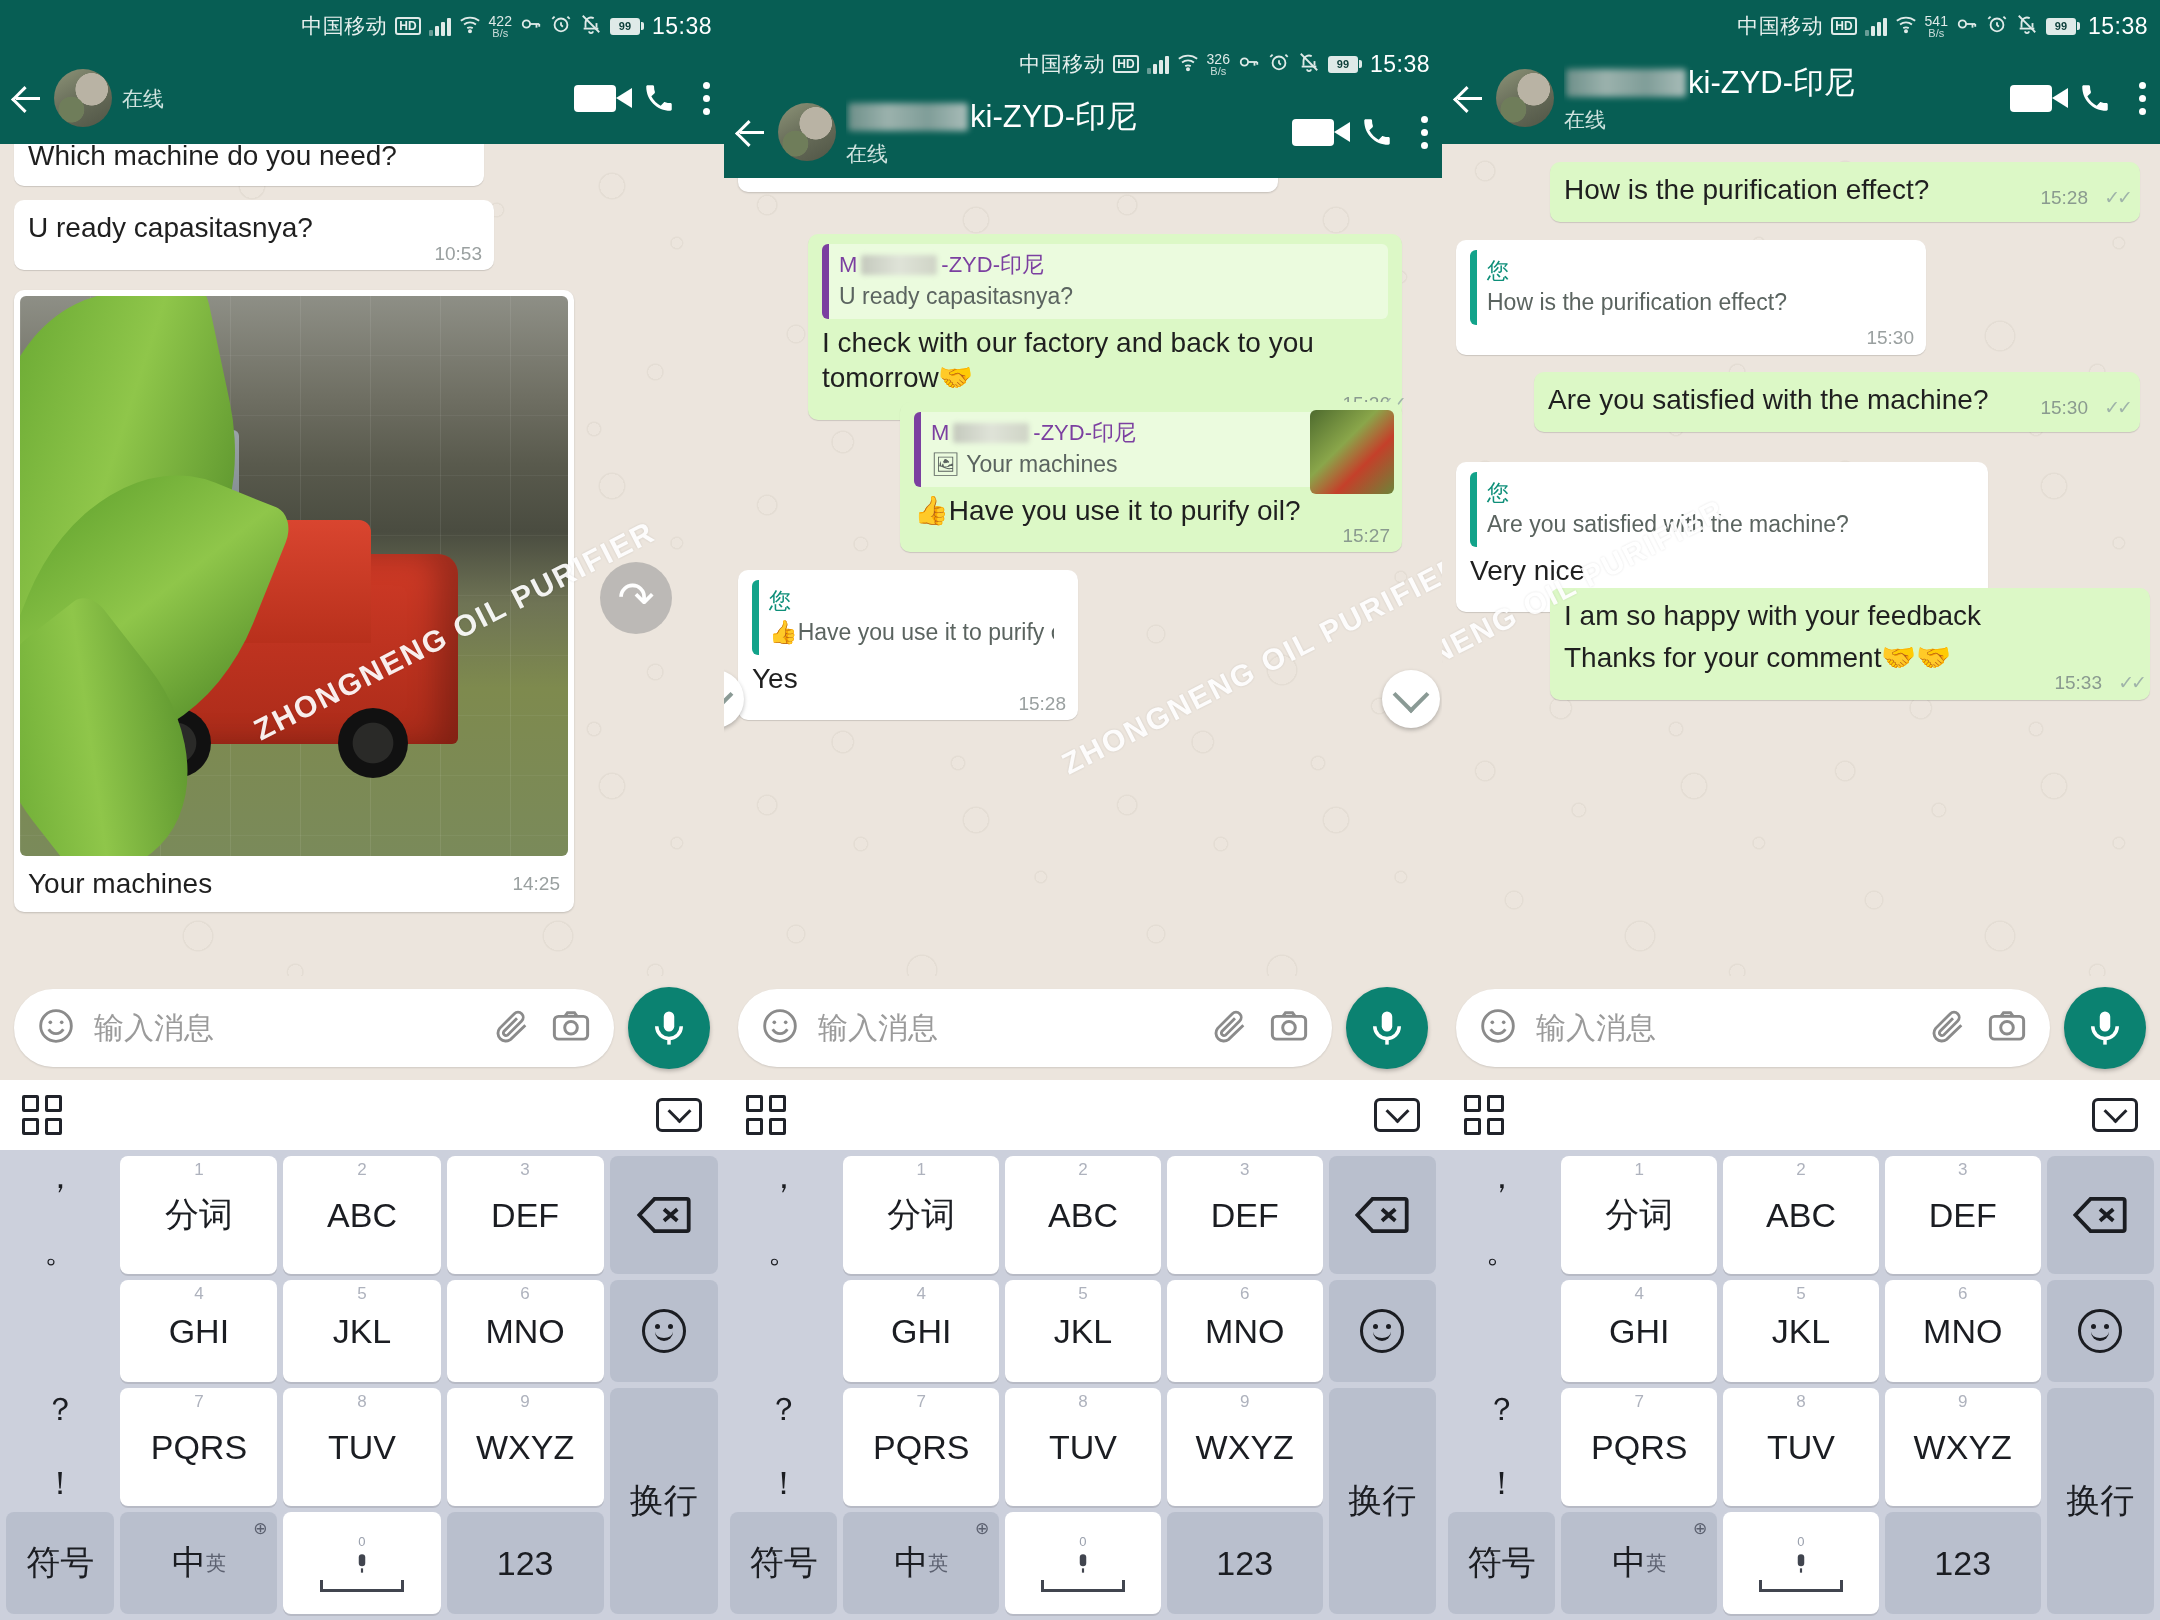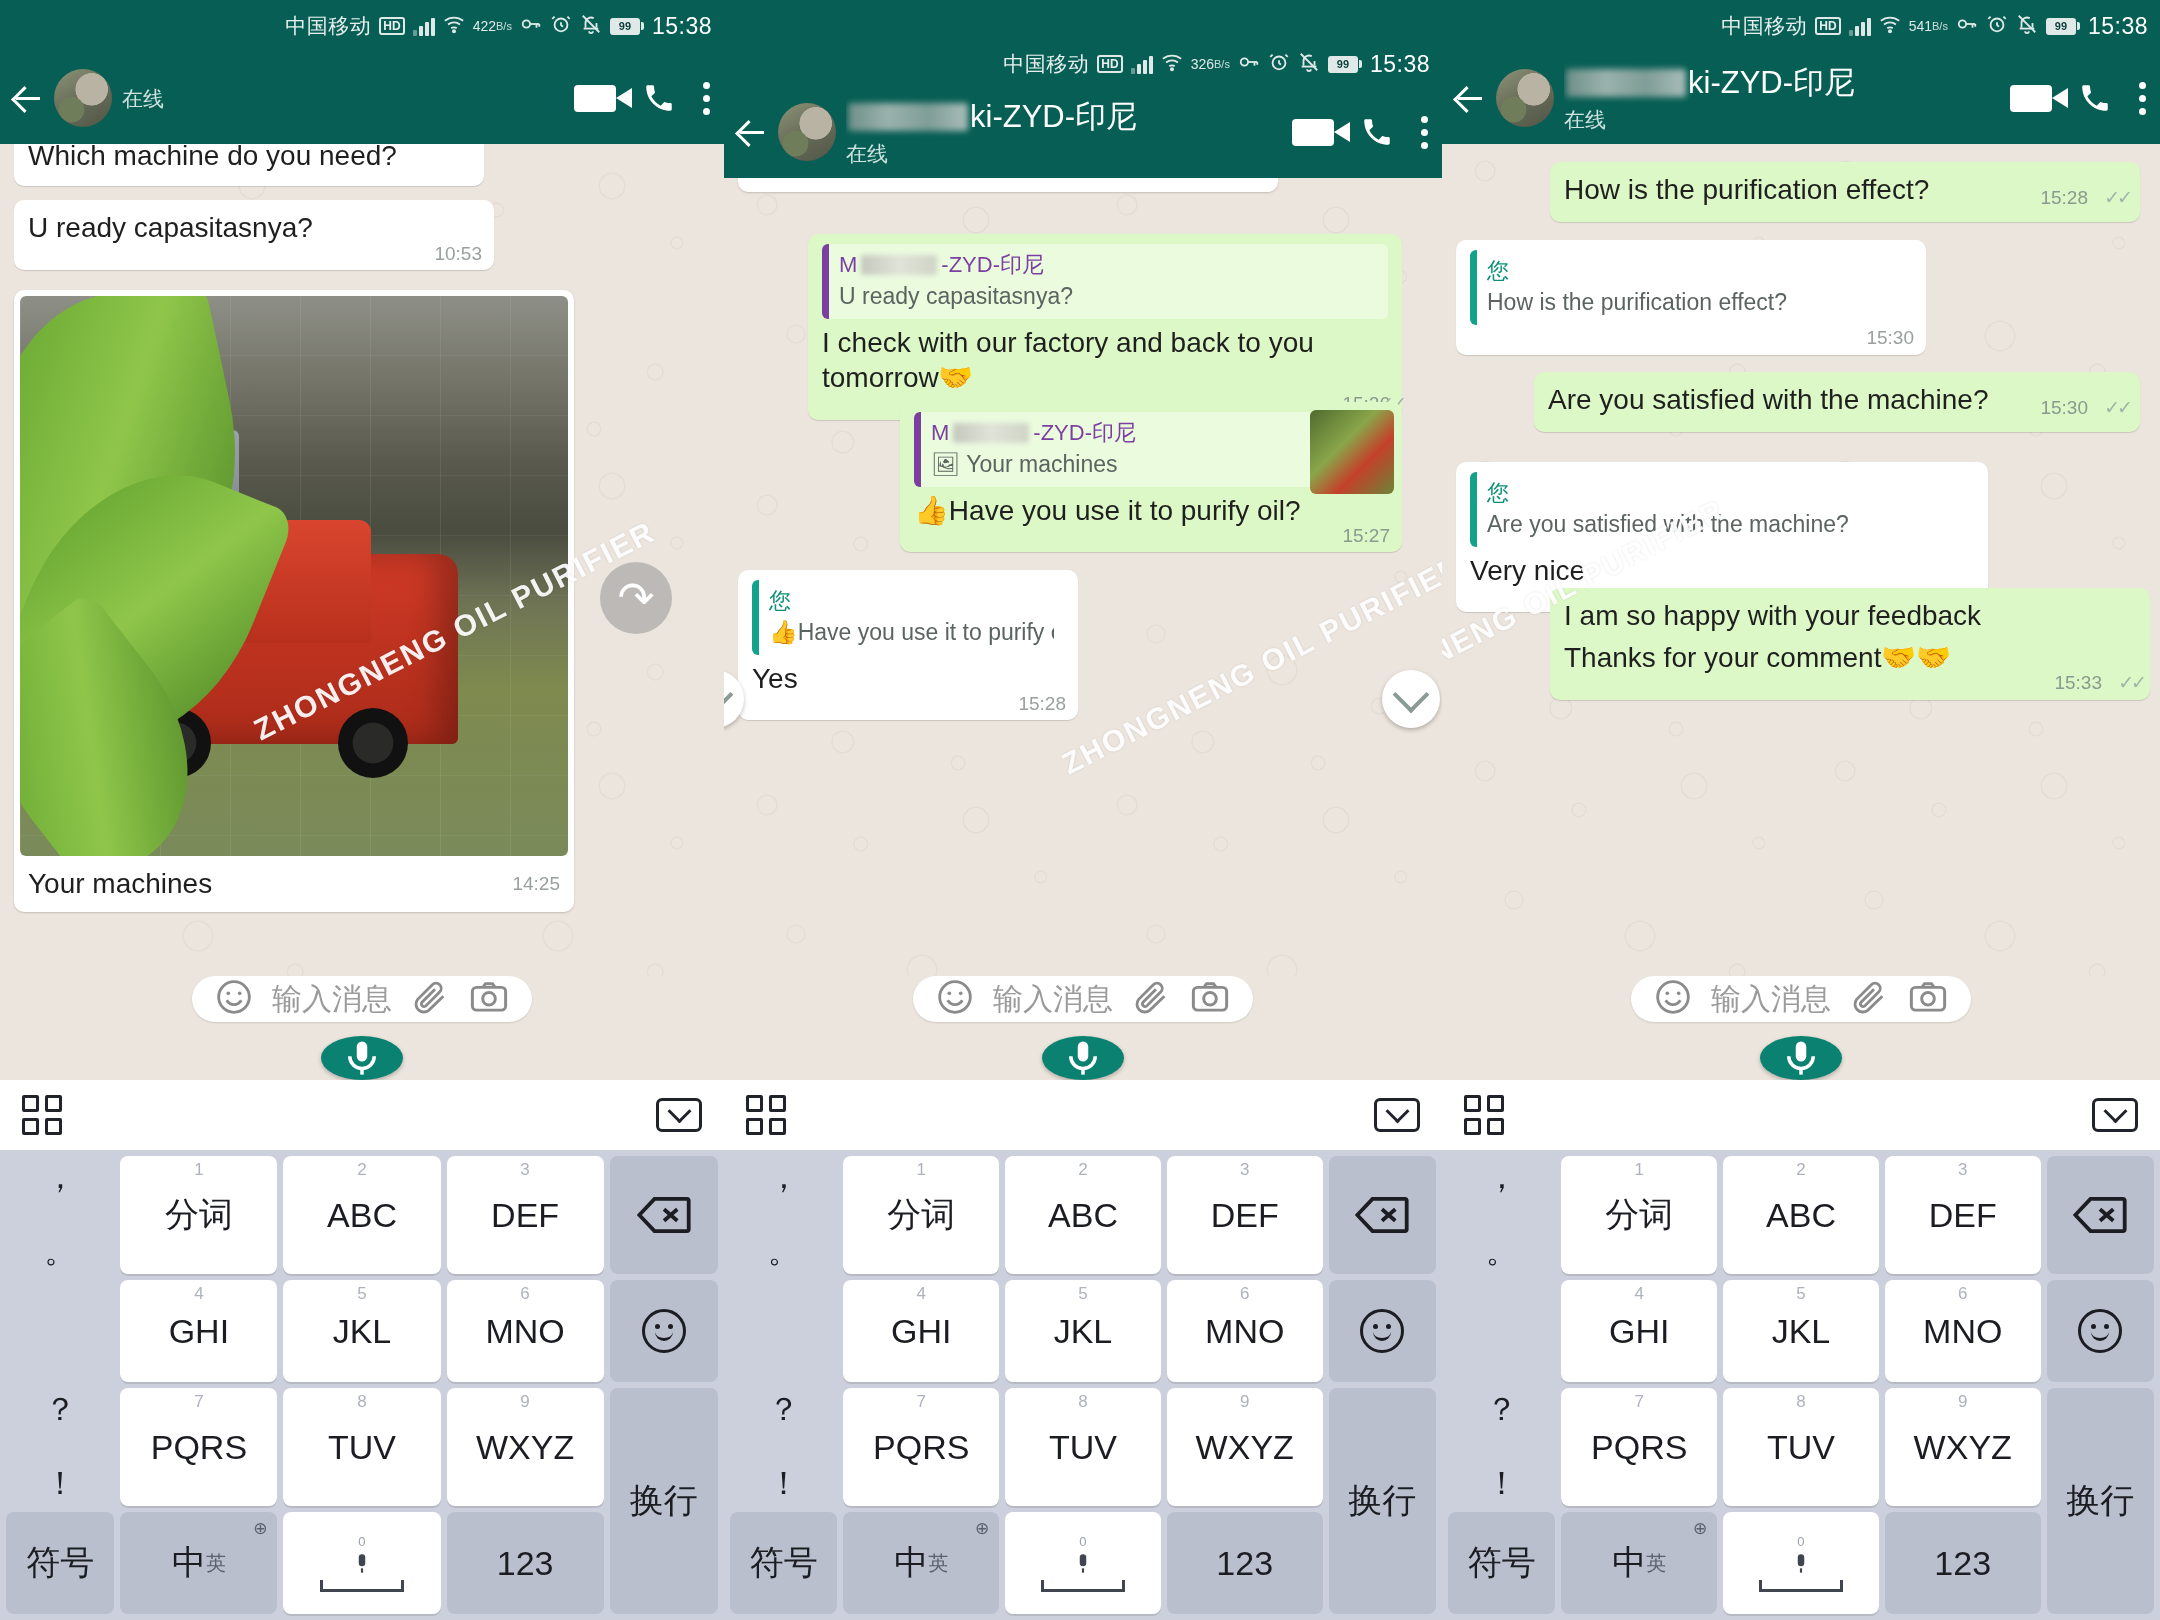--- a/index.html
+++ b/index.html
@@ -20,21 +20,21 @@
   .sb-left{ flex:1; }
   .sb-right{ display:flex; align-items:center; gap:8px; padding-right:12px; white-space:nowrap; }
   .sb-carrier{ font-size:21px; letter-spacing:.5px; }
   .hd-box{ display:inline-block; border:2px solid #dfeae8; border-radius:3px;
            font-size:12px; line-height:12px; padding:1px 2px; font-weight:bold; vertical-align:middle;}
   .sigbars{ display:inline-flex; align-items:flex-end; gap:2px; height:20px; }
   .sigbars i{ display:block; width:4px; background:#dfeae8; border-radius:1px; }
   .sigbars i:nth-child(1){height:6px}.sigbars i:nth-child(2){height:10px}
   .sigbars i:nth-child(3){height:14px}.sigbars i:nth-child(4){height:18px}
   .sigbars .dim{ opacity:.45; }
-  .spd{ display:flex; flex-direction:row; align-items:center; line-height:1;
+  .spd{ display:flex; flex-direction:column; align-items:center; line-height:1;
         font-size:13px; color:#dfeae8; }
   .spd b{ font-weight:normal; font-size:14px; }
   .spd span{ font-size:11px; opacity:.9; }
   .ic{ width:22px; height:22px; display:inline-block; }
   .batt{ display:inline-flex; align-items:center; }
   .batt .body{ width:30px;height:17px;border:2px solid #dfeae8;border-radius:3px;
                font-size:11px;color:#0b3d38;background:#dfeae8;text-align:center;
                line-height:13px; font-weight:bold;}
   .batt .tip{ width:3px;height:8px;background:#dfeae8;margin-left:1px;border-radius:0 2px 2px 0;}
   .clock{ font-size:23px; color:#ffffff; letter-spacing:.5px; }
@@ -145,21 +145,21 @@
        font-size:30px; letter-spacing:2px; transform:rotate(-27deg); opacity:.92;
        text-shadow:0 0 3px rgba(0,0,0,.12); pointer-events:none; }
 
   
   .replyfab{ position:absolute; width:72px;height:72px;border-radius:50%;
              background:rgba(150,150,150,.55); display:flex;align-items:center;justify-content:center; }
   .replyfab span{ color:#fff; font-size:44px; line-height:1; }
 
   
   .inputbar{ height:104px; display:flex; align-items:center; gap:14px; padding:0 14px;
-             background:transparent;flex-direction:column; }
+             background:transparent; }
   .inputpill{ flex:1; height:78px; background:#fff; border-radius:40px; display:flex;
               align-items:center; gap:18px; padding:0 22px; box-shadow:0 1px 2px rgba(0,0,0,.12);}
   .inputpill .ph{ flex:1; font-size:30px; color:#9b9b9b; }
   .micbtn{ width:82px;height:82px;border-radius:50%;background:#0b8271;
            display:flex;align-items:center;justify-content:center; box-shadow:0 2px 4px rgba(0,0,0,.25);}
 
   
   .kb{ background:#ffffff; }
   .kbtop{ height:70px; display:flex; align-items:center; justify-content:space-between;
           padding:0 22px; background:#fff; }

